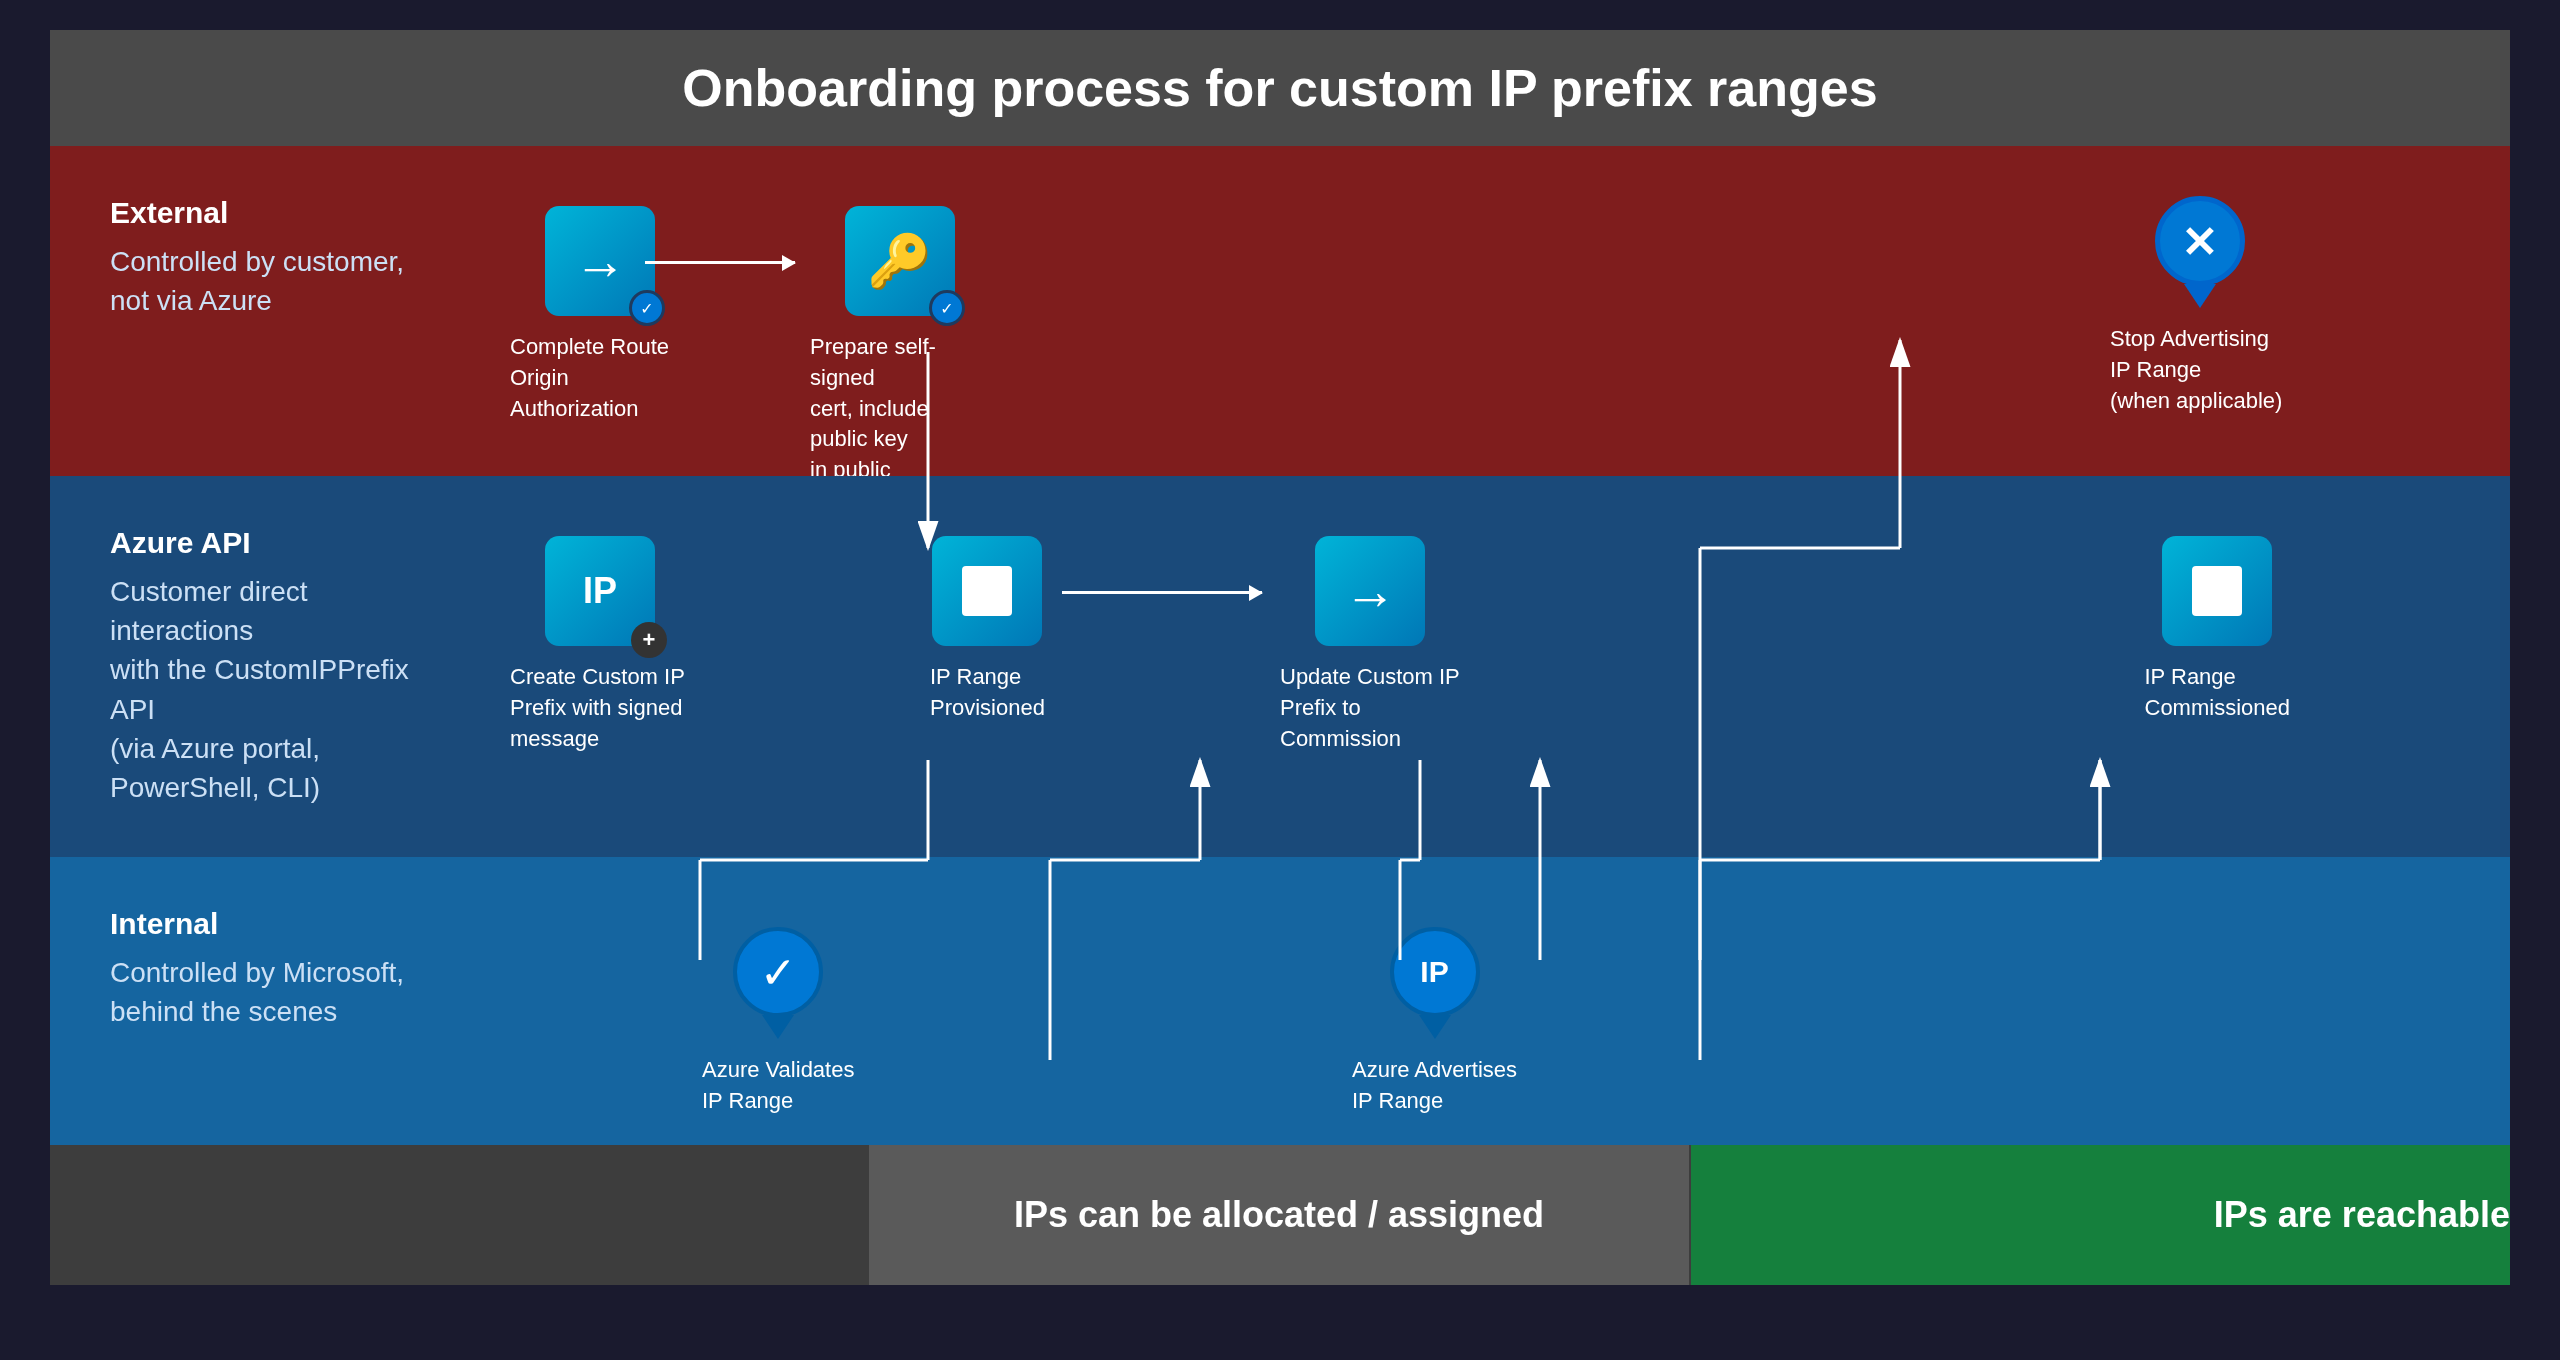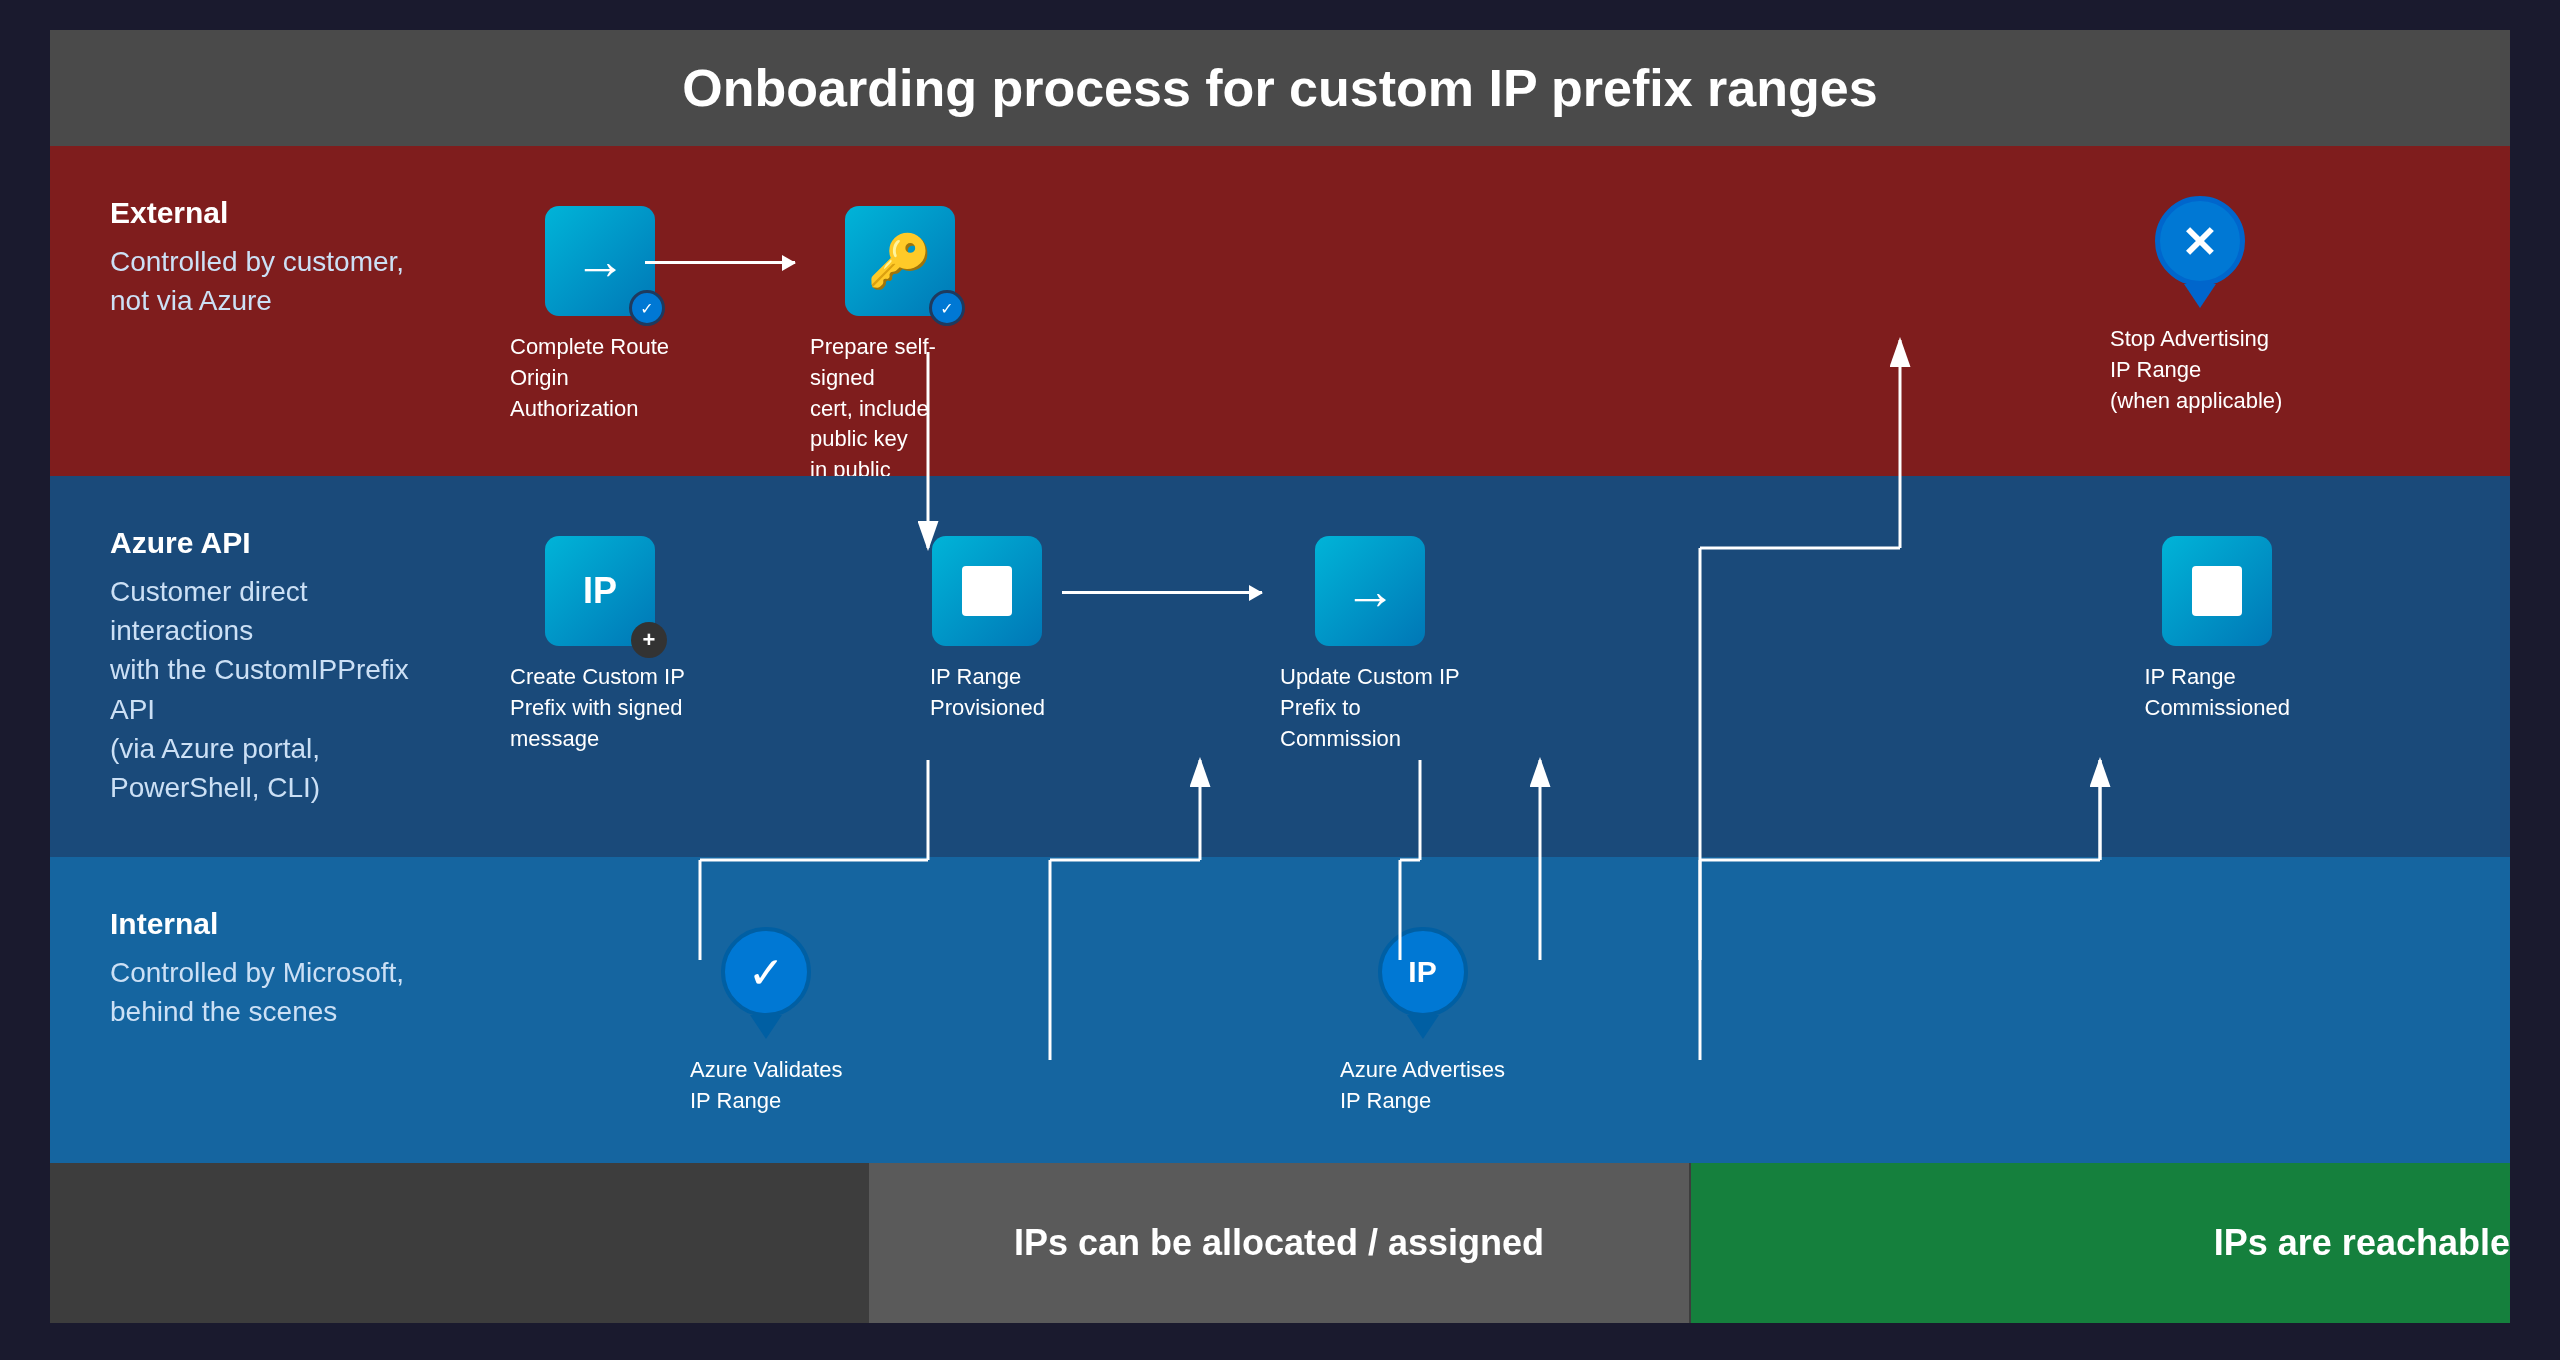--- a/index.html
+++ b/index.html
@@ -52,32 +52,32 @@
       padding: 40px 60px 50px 60px;
       min-height: 280px;
       position: relative;
       display: flex;
       align-items: flex-start;
       gap: 0;
     }
 
     .row-internal {
       background: #1565a0;
-      padding: 40px 60px 46px 60px;
+      padding: 40px 60px 28px 60px;
       min-height: 260px;
       position: relative;
       display: flex;
       align-items: flex-start;
-      gap: 0;
+      gap: 12px;
     }
 
     .footer-row {
       background: #3d3d3d;
       display: flex;
-      height: 160px;
+      height: 140px;
     }
 
     .footer-left {
       flex: 1;
     }
 
     .footer-center {
       flex: 1;
       background: #5a5a5a;
       display: flex;

